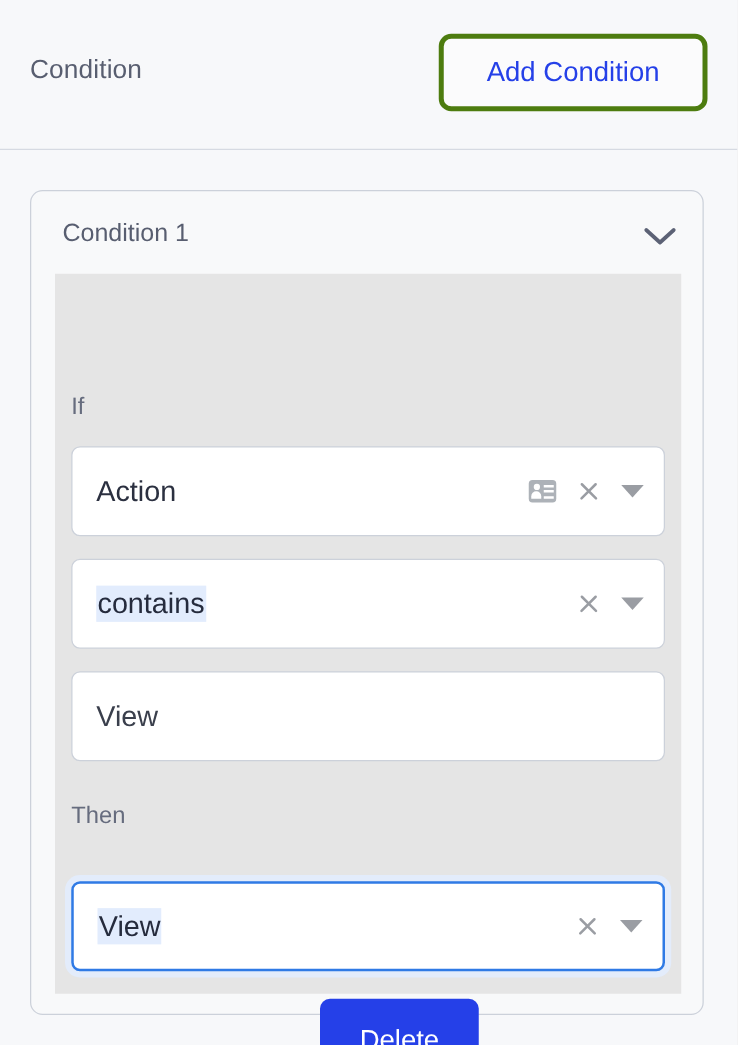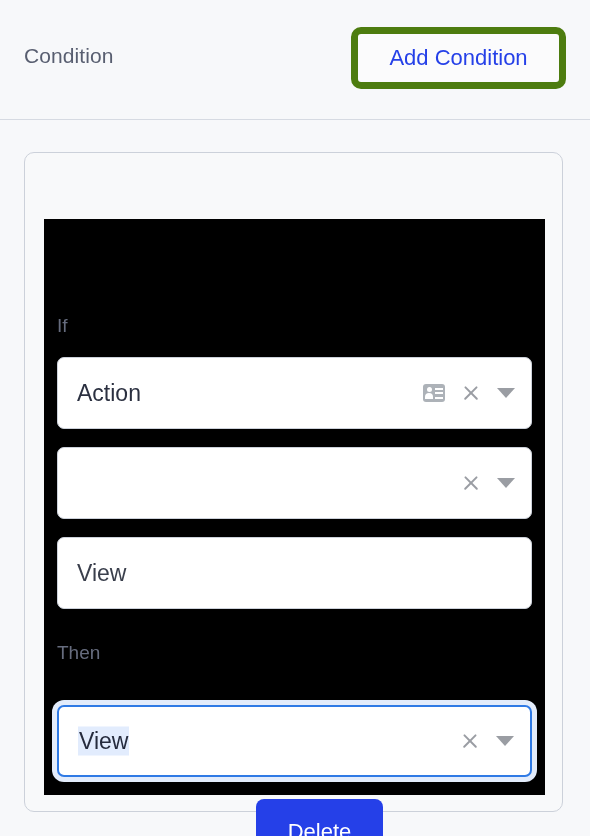--- a/index.html
+++ b/index.html
@@ -22,21 +22,21 @@
     left:24px; top:44px;
     font-size:21px;
     color:#585e70;
     letter-spacing:.1px;
   }
   .add-condition-btn {
     position:absolute;
     left:351px; top:27px;
     width:215px; height:62px;
     background:#fbfbfc;
-    border:7px solid #4d7c0f;
+    border:4px solid #4d7c0f;
     border-radius:10px;
     color:#2540e8;
     font-size:22px;
     font-family:"Liberation Sans", sans-serif;
     cursor:pointer;
     line-height:1;
   }
 
   
   .condition-card {
@@ -64,21 +64,21 @@
     cursor:pointer;
     display:flex; align-items:center; justify-content:center;
   }
   .chevron-btn svg { display:block; }
 
   
   .inner-panel {
     position:absolute;
     left:19px; top:66px;
     width:501px; height:576px;
-    background:#000000;
+    background:#e5e5e5;
   }
 
   .section-label {
     position:absolute;
     left:13px;
     font-size:19px;
     color:#666c7e;
   }
   .label-if   { top:96px; }
   .label-then { top:423px; }
@@ -199,20 +199,28 @@
 </head>
 <body>
 
 <div class="header">
   <div class="header-title">Condition</div>
   <button class="add-condition-btn">Add Condition</button>
 </div>
 
 <div class="condition-card">
 
+  <div class="card-header">
+    <div class="card-title">Condition 1</div>
+    <div class="chevron-btn">
+      <svg width="26" height="16" viewBox="0 0 26 16" aria-hidden="true">
+        <path d="M2 3 L13 13 L24 3" fill="none" stroke="#5c6275" stroke-width="3" stroke-linecap="round" stroke-linejoin="round"></path>
+      </svg>
+    </div>
+  </div>
 
   <div class="inner-panel">
 
     <div class="section-label label-if">If</div>
 
     <div class="field field-1">
       <span class="field-text">Action</span>
       <span class="field-icons">
         <span class="icon-card">
           <span class="person-head"></span>
@@ -220,20 +228,21 @@
           <span class="bar bar-1"></span>
           <span class="bar bar-2"></span>
           <span class="bar bar-3"></span>
         </span>
         <span class="icon-clear"></span>
         <span class="icon-caret"></span>
       </span>
     </div>
 
     <div class="field field-2">
+      <span class="field-text highlight">contains</span>
       <span class="field-icons">
         <span class="icon-clear"></span>
         <span class="icon-caret"></span>
       </span>
     </div>
 
     <div class="field field-3">
       <span class="field-text plain">View</span>
     </div>
 

